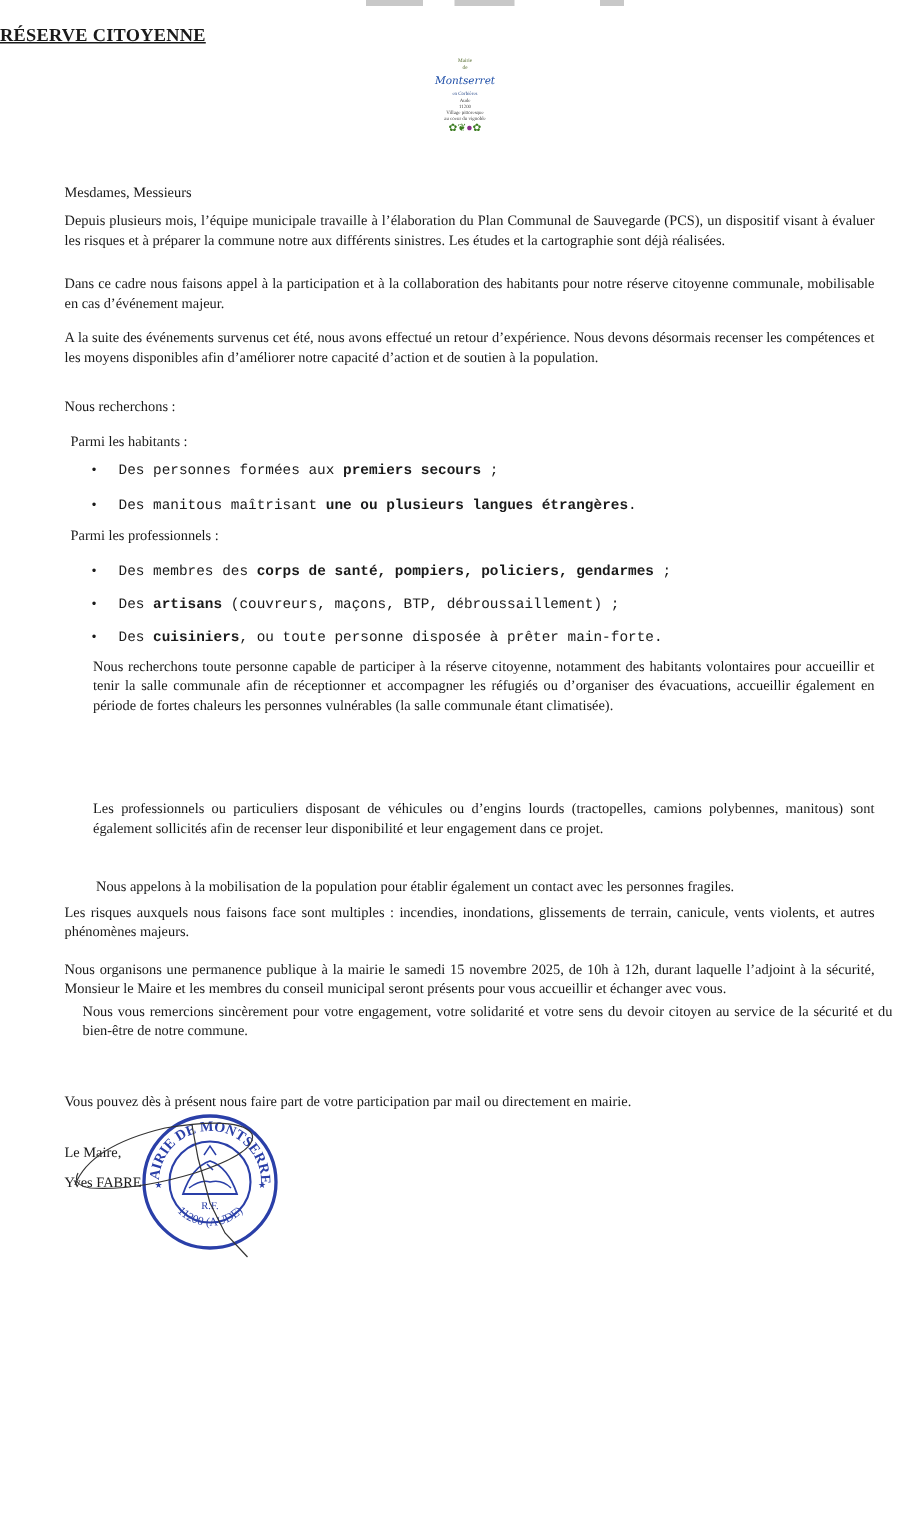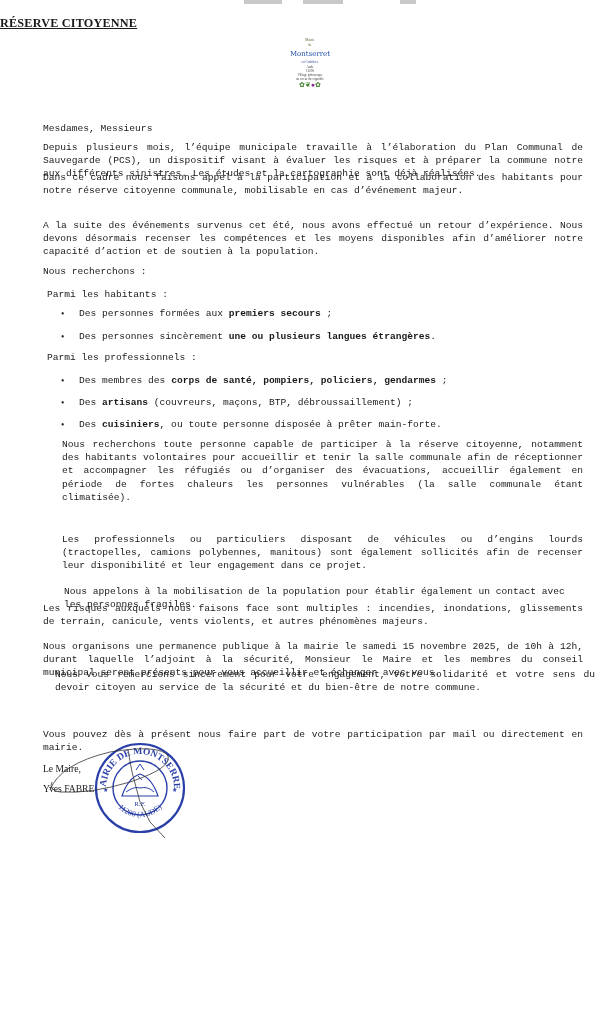--- a/index.html
+++ b/index.html
@@ -9,26 +9,26 @@
       color:#1a1a1a; font-size:9.6px; line-height:13.2px;
     }
     .page { position:absolute; left:0; top:0; width:611px; height:1010px; }
     .scan-mark { position:absolute; top:0; height:4px; background:#c8c8c8; }
     .title {
       position:absolute; left:0; width:510px; top:17px; text-align:left;
       font-weight:bold; font-size:12.2px; text-decoration:underline; letter-spacing:0.2px;
     }
     .logo { position:absolute; left:281px; top:38px; width:58px; height:60px; text-align:center; }
     .logo .l1 { font-size:3.5px; color:#556b2f; line-height:5px; }
-    .logo .l2 { font-family:"DejaVu Serif", serif; font-size:14px; color:#1f4fa8; line-height:14px; }
+    .logo .l2 { font-family:"DejaVu Serif", serif; font-style:italic; font-size:14px; color:#1f4fa8; line-height:14px; }
     .logo .l3 { font-size:3.3px; color:#2b4c8c; line-height:4.5px; }
     .logo .l4 { font-size:3.3px; color:#444; line-height:4px; }
     .logo .grapes { font-size:7px; color:#3c7d22; line-height:8px; }
     .logo .grapes span { color:#8a2d8a; }
-    .txt { position:absolute; left:43px; width:540px; text-align:justify;font-family:Liberation Mono, monospace; }
+    .txt { position:absolute; left:43px; width:540px; text-align:justify; }
     .txt.ind { left:62px; width:521px; }
     .txt.ind2 { left:64px; width:519px; text-align:left; }
     .li { position:absolute; left:61px; }
     .li .b { position:absolute; left:0; top:0; }
     .li .t { position:absolute; left:18px; white-space:nowrap;font-family:Liberation Mono, monospace; }
     b { font-weight:bold; }
     .sig { position:absolute; left:43px; }
     .stamp { position:absolute; left:92px; top:740px; width:96px; height:96px; }
   </style>
 </head>
@@ -50,33 +50,33 @@
     <div class="l4">Aude</div>
     <div class="l4">11200</div>
     <div class="l4">Village pittoresque</div>
     <div class="l4">au coeur du vignoble</div>
     <div class="grapes">✿❦<span>●</span>✿</div>
   </div>
 
   <div class="txt" style="top:122px;">Mesdames, Messieurs</div>
 
   <div class="txt" style="top:141px;">Depuis plusieurs mois, l’équipe municipale travaille à l’élaboration du Plan Communal de Sauvegarde (PCS), un dispositif visant à évaluer les risques et à préparer la commune notre aux différents sinistres. Les études et la cartographie sont déjà réalisées.</div>
-  <div class="txt" style="top:171px;">Dans ce cadre nous faisons appel à la participation et à la collaboration des habitants pour notre réserve citoyenne communale, mobilisable en cas d’événement majeur.</div>
+  <div class="txt" style="top:183px;">Dans ce cadre nous faisons appel à la participation et à la collaboration des habitants pour notre réserve citoyenne communale, mobilisable en cas d’événement majeur.</div>
   <div class="txt" style="top:219px;">A la suite des événements survenus cet été, nous avons effectué un retour d’expérience. Nous devons désormais recenser les compétences et les moyens disponibles afin d’améliorer notre capacité d’action et de soutien à la population.</div>
   <div class="txt" style="top:265px;">Nous recherchons :</div>
 
   <div class="txt" style="top:288px;left:47px;">Parmi les habitants :</div>
 
   <div class="li" style="top:307px;">
     <span class="b">•</span>
     <span class="t"><span>Des personnes formées aux </span><b>premiers secours</b><span> ;</span></span>
   </div>
   <div class="li" style="top:330px;">
     <span class="b">•</span>
-    <span class="t"><span>Des personnes sincèrement </span><b>une ou plusieurs langues étrangères</b><span>.</span></span>
+    <span class="t"><span>Des manitous maîtrisant </span><b>une ou plusieurs langues étrangères</b><span>.</span></span>
   </div>
 
   <div class="txt" style="top:351px;left:47px;">Parmi les professionnels :</div>
 
   <div class="li" style="top:374px;">
     <span class="b">•</span>
     <span class="t"><span>Des membres des </span><b>corps de santé, pompiers, policiers, gendarmes</b><span> ;</span></span>
   </div>
   <div class="li" style="top:396px;">
     <span class="b">•</span>

